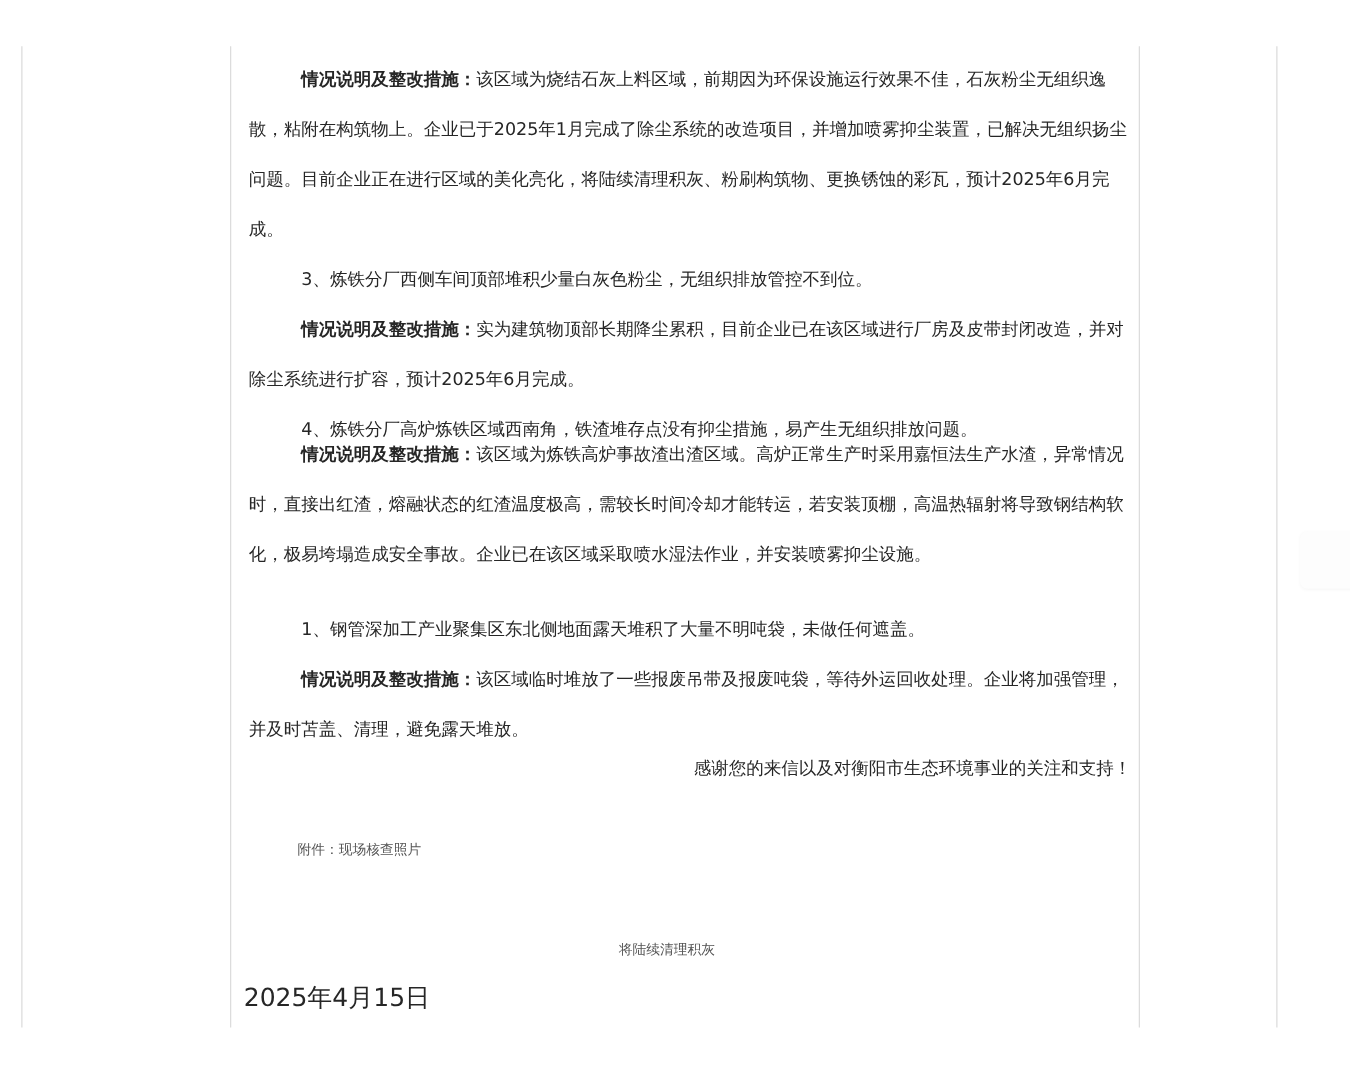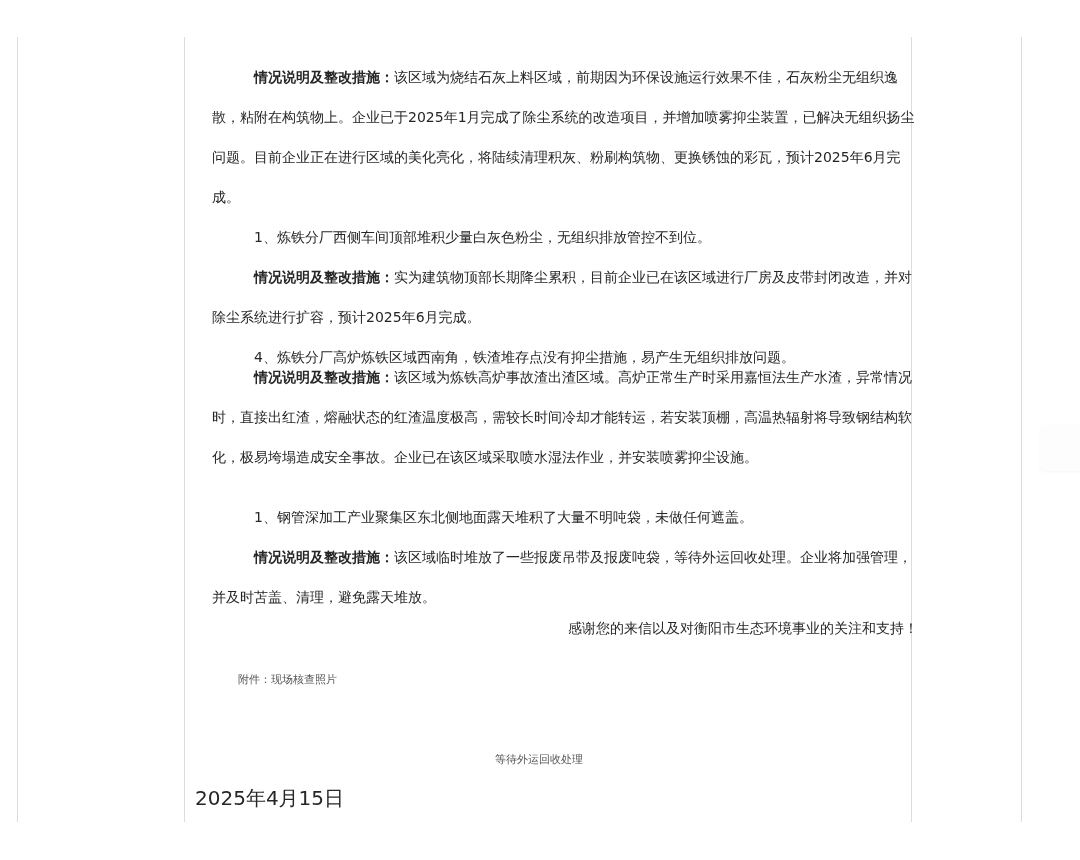--- a/index.html
+++ b/index.html
@@ -16,21 +16,21 @@
     .vline.l4 { left: 1021px; }
     .float-panel {
       position: absolute; left: 1040px; top: 425px; width: 60px; height: 46px;
       background: #fdfdfd; border-radius: 6px 0 0 6px;
       box-shadow: 0 1px 3px rgba(0,0,0,0.04);
     }
     .article {
       position: absolute; left: 195px; top: 40px; width: 706px;
       font-size: 14px;
     }
-    .p { position: absolute; left: 0; width: 706px; line-height: 40px; margin: 17px; }
+    .p { position: absolute; left: 0; width: 706px; line-height: 40px; margin: 4px; }
     .p.indent { text-indent: 42px; }
     .p .lead { font-weight: bold; }
     .attach {
       position: absolute; left: 43px; top: 632px; font-size: 11px; color: #555;
       font-family: "DejaVu Serif", "Liberation Serif", serif;
     }
     .signer {
       position: absolute; left: 300px; top: 712px; font-size: 11px; color: #555;
       font-family: "DejaVu Serif", "Liberation Serif", serif;
     }
@@ -41,30 +41,30 @@
 
 <div class="vline l1"></div>
 <div class="vline l2"></div>
 <div class="vline l3"></div>
 <div class="vline l4"></div>
 <div class="float-panel"></div>
 
 <div class="article">
   <p class="p indent" style="top:0px;"><span class="lead">情况说明及整改措施：</span><span>该区域为烧结石灰上料区域，前期因为环保设施运行效果不佳，石灰粉尘无组织逸散，粘附在构筑物上。企业已于2025年1月完成了除尘系统的改造项目，并增加喷雾抑尘装置，已解决无组织扬尘问题。目前企业正在进行区域的美化亮化，将陆续清理积灰、粉刷构筑物、更换锈蚀的彩瓦，预计2025年6月完成。</span></p>
 
-  <p class="p indent" style="top:160px;">1、炼铁分厂西侧车间顶部堆积少量白灰色粉尘，无组织排放管控不到位。</p>
+  <p class="p indent" style="top:160px;">3、炼铁分厂西侧车间顶部堆积少量白灰色粉尘，无组织排放管控不到位。</p>
 
   <p class="p indent" style="top:200px;"><span class="lead">情况说明及整改措施：</span><span>实为建筑物顶部长期降尘累积，目前企业已在该区域进行厂房及皮带封闭改造，并对除尘系统进行扩容，预计2025年6月完成。</span></p>
 
   <p class="p indent" style="top:280px;">4、炼铁分厂高炉炼铁区域西南角，铁渣堆存点没有抑尘措施，易产生无组织排放问题。</p>
 
   <p class="p indent" style="top:300px;"><span class="lead">情况说明及整改措施：</span><span>该区域为炼铁高炉事故渣出渣区域。高炉正常生产时采用嘉恒法生产水渣，异常情况时，直接出红渣，熔融状态的红渣温度极高，需较长时间冷却才能转运，若安装顶棚，高温热辐射将导致钢结构软化，极易垮塌造成安全事故。企业已在该区域采取喷水湿法作业，并安装喷雾抑尘设施。</span></p>
 
   <p class="p indent" style="top:440px;">1、钢管深加工产业聚集区东北侧地面露天堆积了大量不明吨袋，未做任何遮盖。</p>
 
   <p class="p indent" style="top:480px;"><span class="lead">情况说明及整改措施：</span><span>该区域临时堆放了一些报废吊带及报废吨袋，等待外运回收处理。企业将加强管理，并及时苫盖、清理，避免露天堆放。</span></p>
 
   <p class="p indent" style="top:556px; line-height:30px;text-align:right;">感谢您的来信以及对衡阳市生态环境事业的关注和支持！</p>
 
   <div class="attach">附件：现场核查照片</div>
-  <div class="signer">等待外运回收处理</div>
+  <div class="signer">将陆续清理积灰</div>
   <div class="date">2025年4月15日</div>
 </div>
 
 </body></html>

